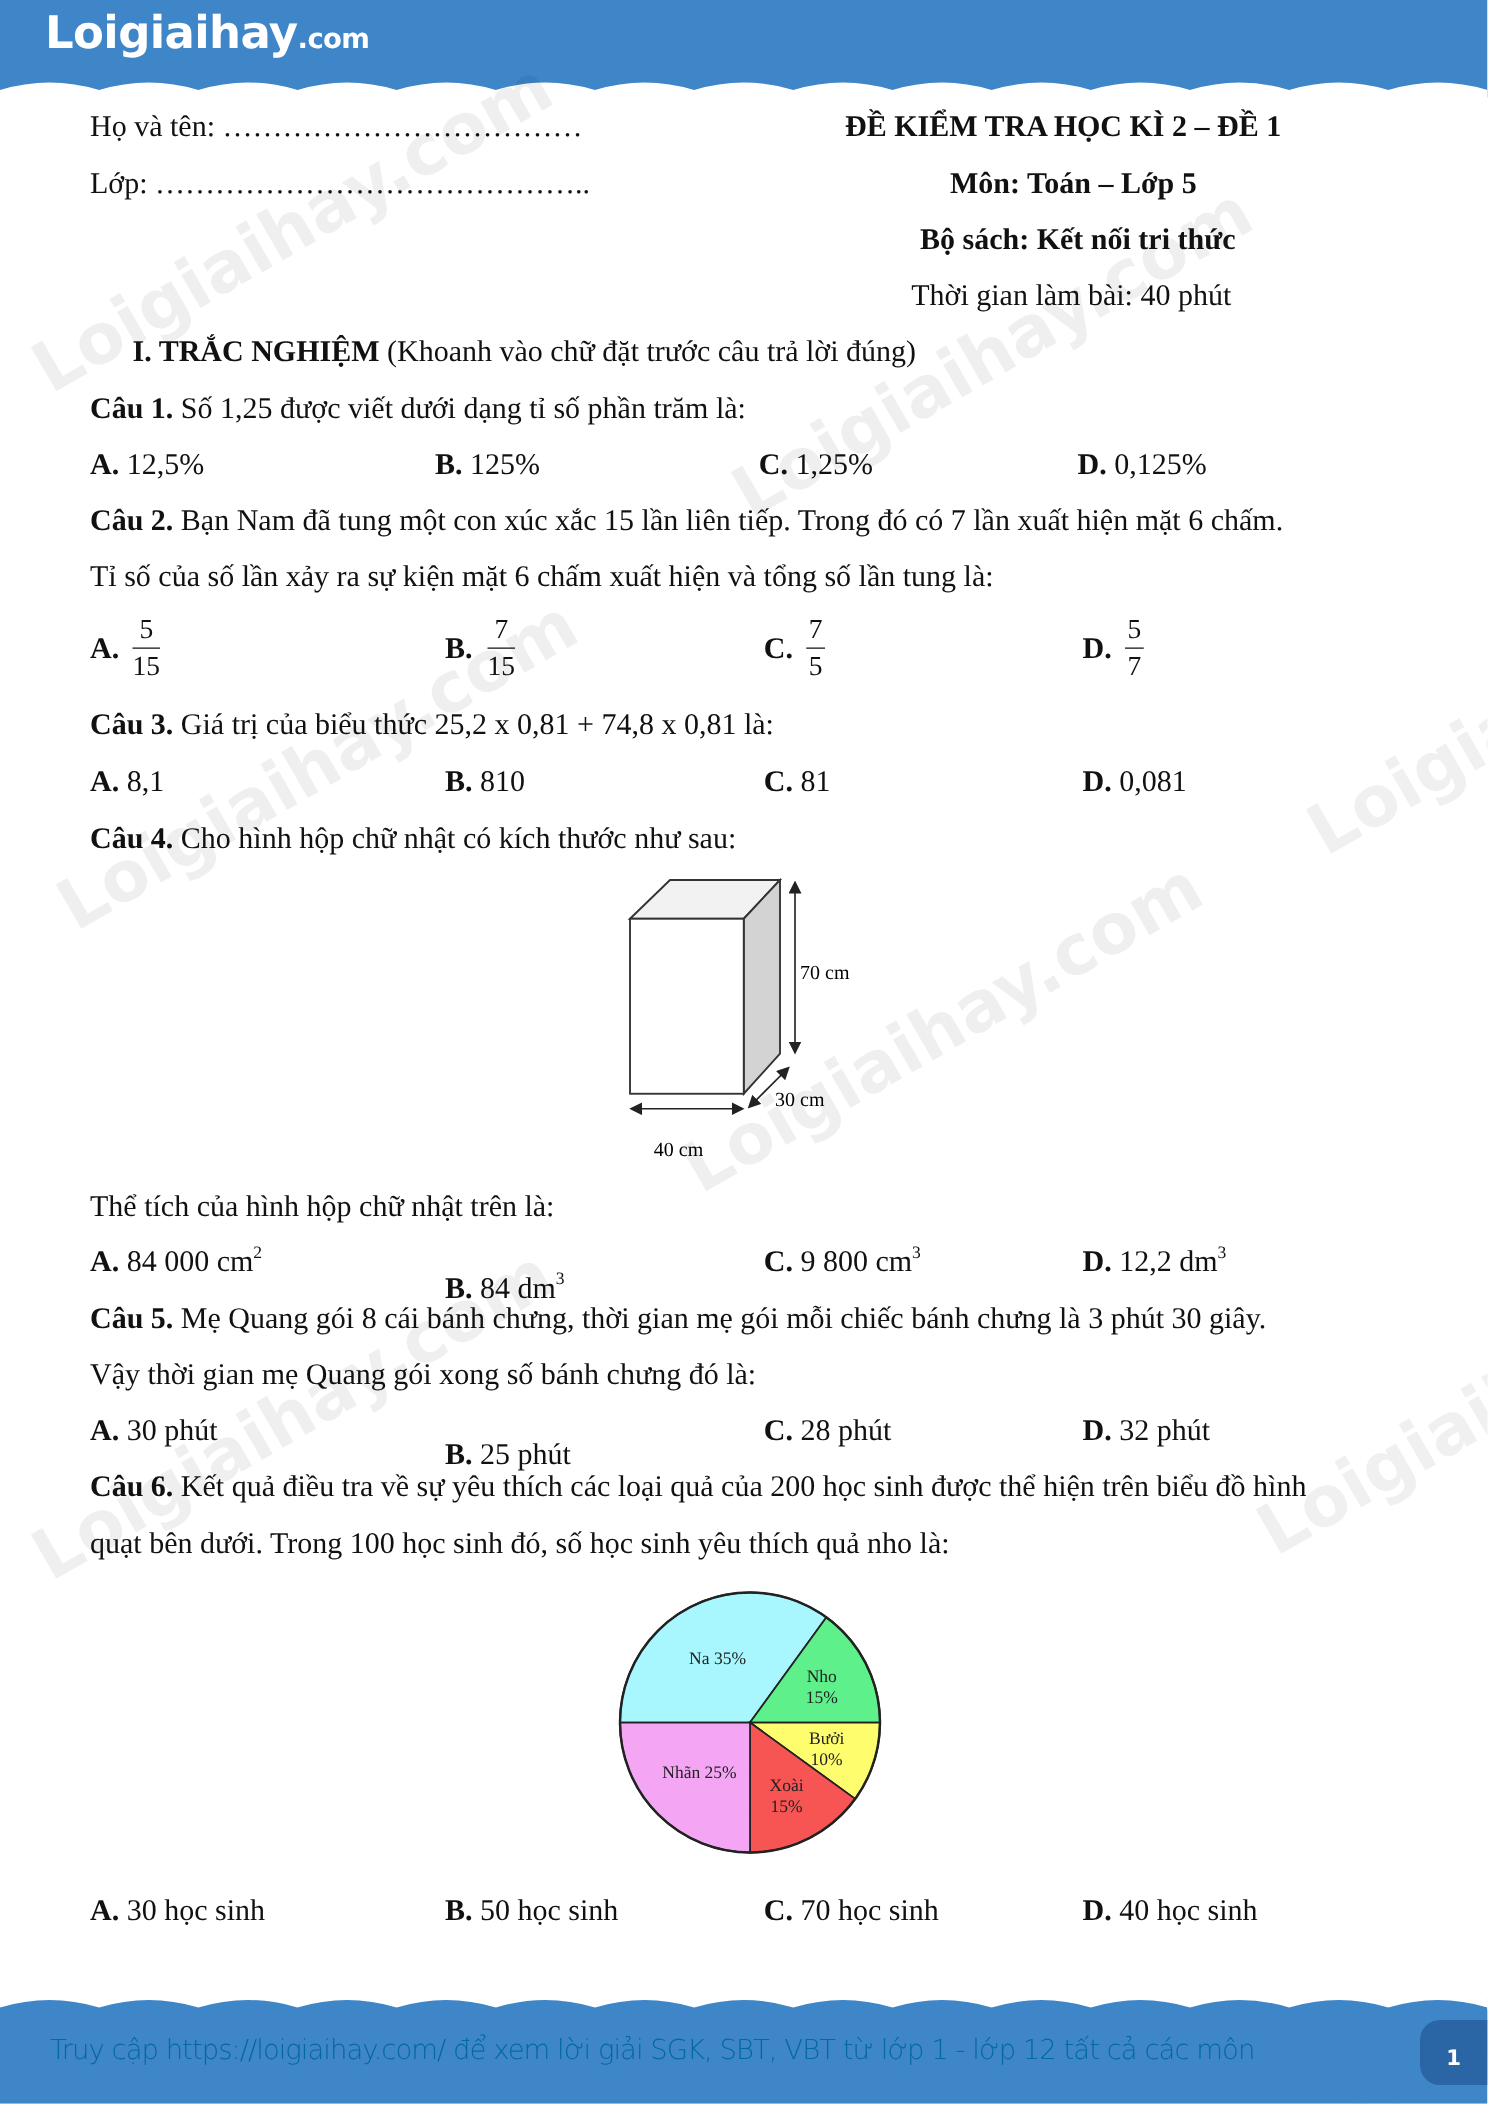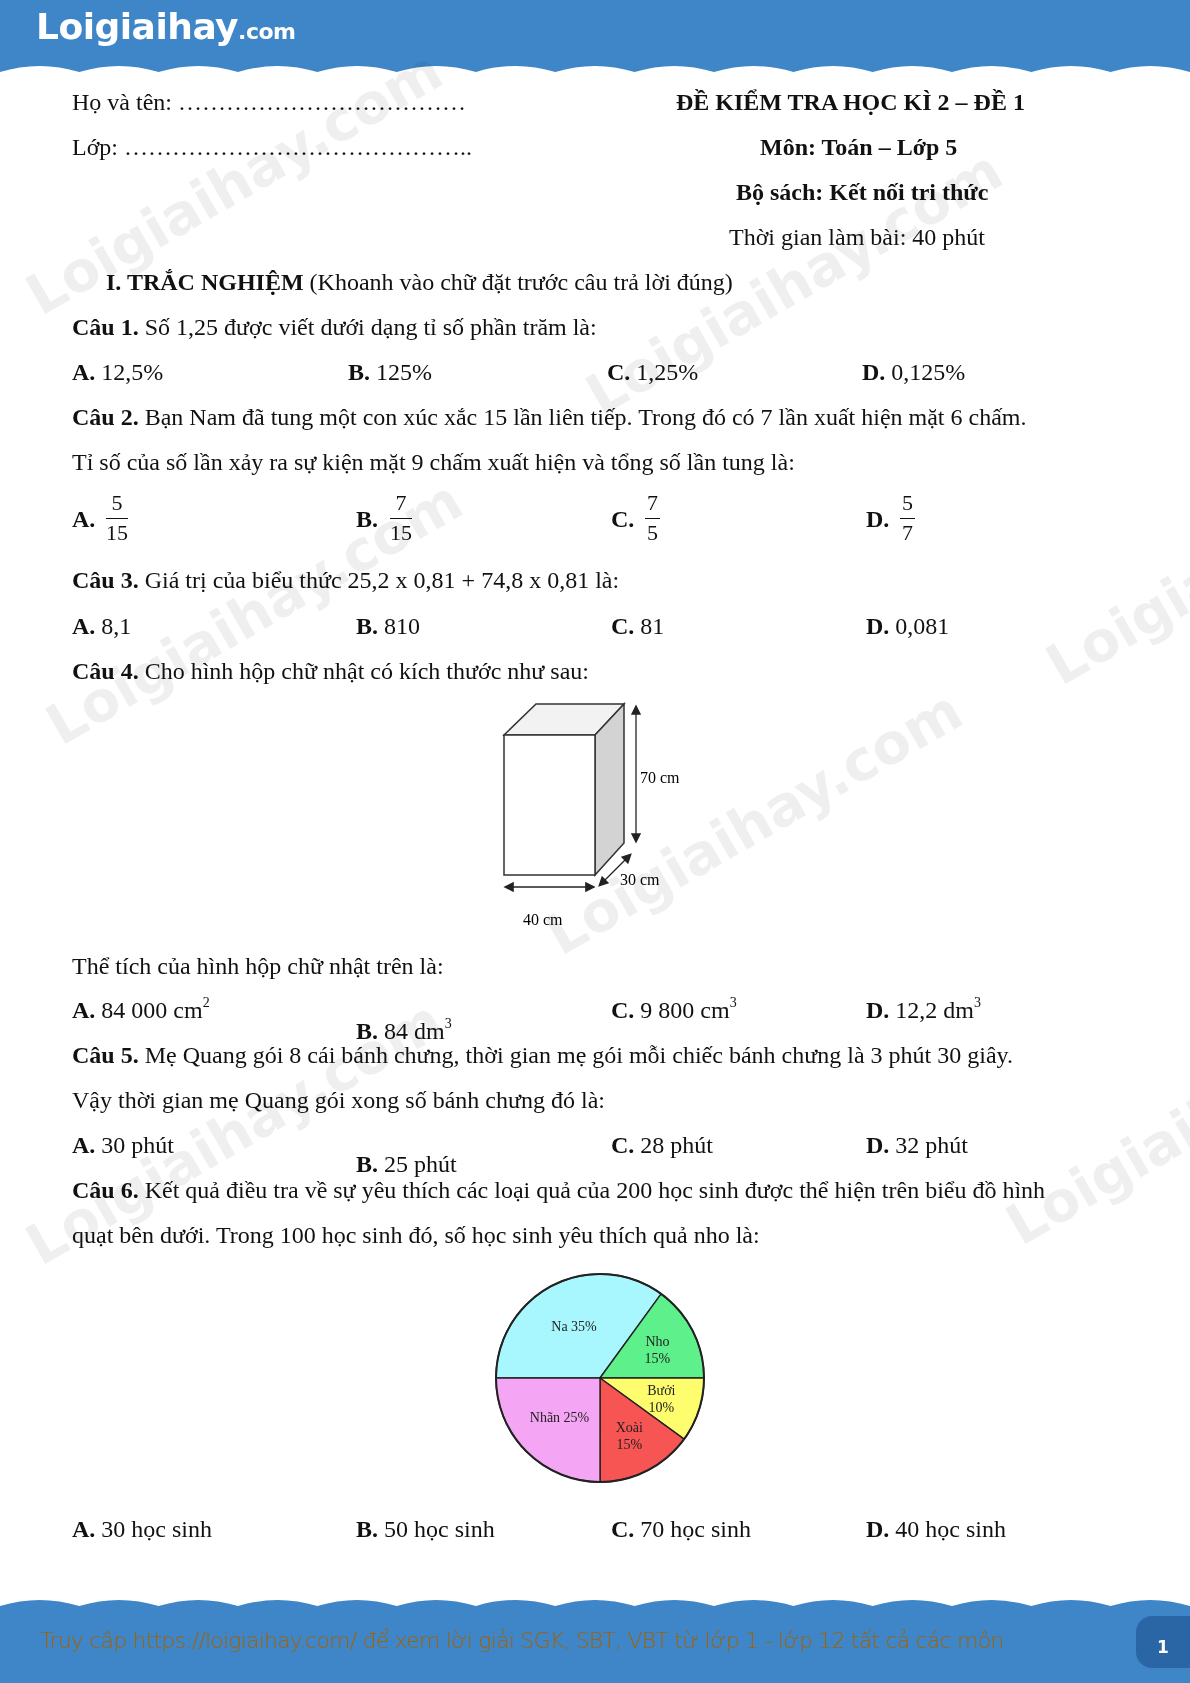--- a/index.html
+++ b/index.html
@@ -6,21 +6,21 @@
   body { width:1190px; height:1683px; position:relative; overflow:hidden; background:#ffffff;
          font-family:"Liberation Serif", serif; color:#111; }
   .header { position:absolute; left:0; top:0; width:1190px; height:78px; background:#3f86c8; }
   .logo { position:absolute; left:36px; top:6px; font-family:"DejaVu Sans", sans-serif; font-weight:bold;
           font-size:36px; color:#fff; letter-spacing:-0.5px; }
   .logo .dom { font-size:22px; }
   .wave-top { position:absolute; left:0; top:62px; width:1190px; height:24px; }
   .footer { position:absolute; left:0; top:1608px; width:1190px; height:75px; background:#3f86c8; }
   .wave-bot { position:absolute; left:0; top:1592px; width:1190px; height:26px; }
   .footer-text { position:absolute; left:40px; top:1628px; font-family:"DejaVu Sans", sans-serif; font-size:22px;
-                 color:#a16207; letter-spacing:-0.8px; font-weight:300; }
+                 color:#0369a1; letter-spacing:-0.8px; font-weight:300; }
   .page-badge { position:absolute; right:0; top:1616px; width:54px; height:52px; background:#2a66a6;
                 border-radius:16px 0 0 16px; color:#fff; font-family:"DejaVu Sans", sans-serif; font-weight:bold;
                 font-size:17px; display:flex; align-items:center; justify-content:center; padding-top:10px; box-sizing:border-box; }
   .wm { position:absolute; font-family:"DejaVu Sans", sans-serif; font-weight:bold; color:#000; opacity:0.06;
         font-size:56px; transform:rotate(-30deg); white-space:nowrap; pointer-events:none; }
   .t { position:absolute; font-size:24px; white-space:nowrap; line-height:1; }
   .b { font-weight:bold; }
   .i { }
   .frac { position:absolute; display:inline-flex; flex-direction:column; align-items:center; font-size:22px; line-height:1; }
   .frac .num { padding:0 2px; }
@@ -59,21 +59,21 @@
   <span class="i">(Khoanh vào chữ đặt trước câu trả lời đúng)</span>
 </div>
 
 <div class="t" style="left:72px;top:315px;"><span class="b">Câu 1.</span><span> Số 1,25 được viết dưới dạng tỉ số phần trăm là:</span></div>
 <div class="t" style="left:72px;top:360px;"><span class="b">A.</span><span> 12,5%</span></div>
 <div class="t" style="left:348px;top:360px;"><span class="b">B.</span><span> 125%</span></div>
 <div class="t" style="left:607px;top:360px;"><span class="b">C.</span><span> 1,25%</span></div>
 <div class="t" style="left:862px;top:360px;"><span class="b">D.</span><span> 0,125%</span></div>
 
 <div class="t" style="left:72px;top:405px;"><span class="b">Câu 2.</span><span> Bạn Nam đã tung một con xúc xắc 15 lần liên tiếp. Trong đó có 7 lần xuất hiện mặt 6 chấm.</span></div>
-<div class="t" style="left:72px;top:450px;">Tỉ số của số lần xảy ra sự kiện mặt 9 chấm xuất hiện và tổng số lần tung là:</div>
+<div class="t" style="left:72px;top:450px;">Tỉ số của số lần xảy ra sự kiện mặt 6 chấm xuất hiện và tổng số lần tung là:</div>
 
 <div class="t b" style="left:72px;top:507px;">A.</div>
 <div class="frac" style="left:106px;top:492px;">
     <span class="num">5</span>
     <span class="bar"></span>
     <span>15</span>
   </div>
 <div class="t b" style="left:356px;top:507px;">B.</div>
 <div class="frac" style="left:390px;top:492px;">
     <span class="num">7</span>

